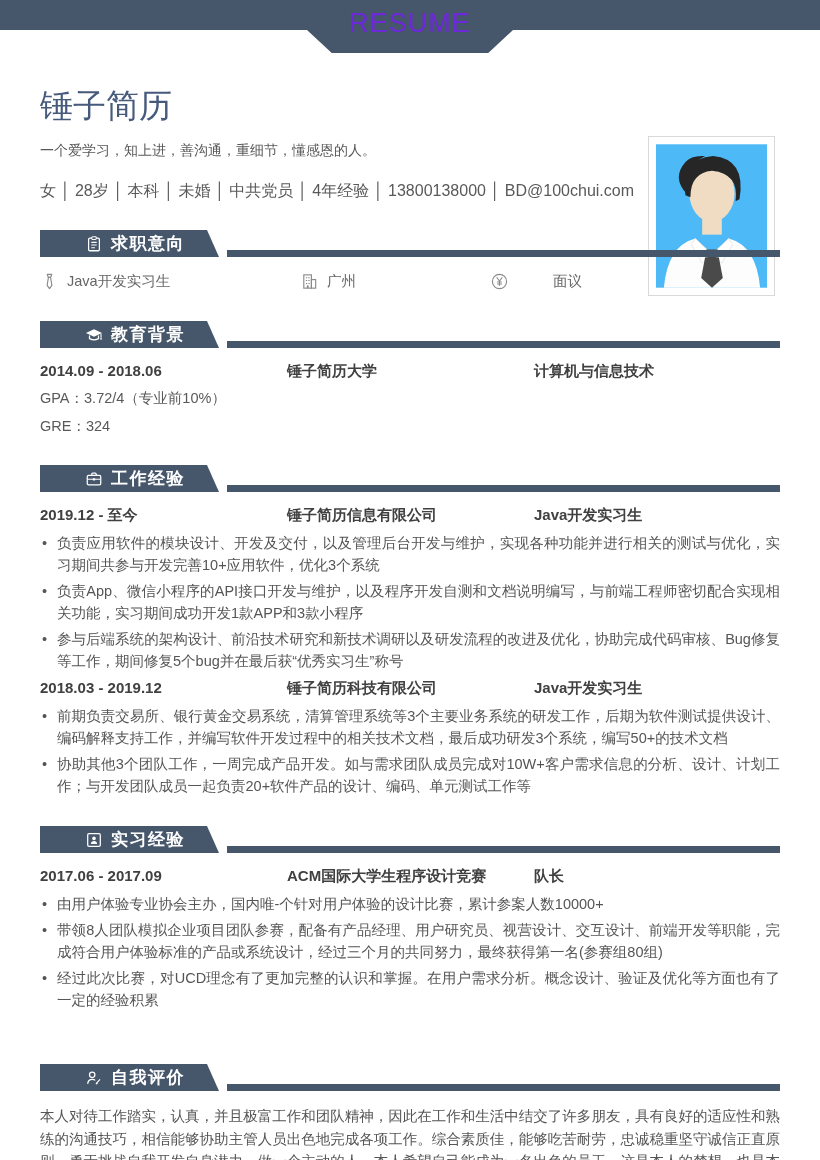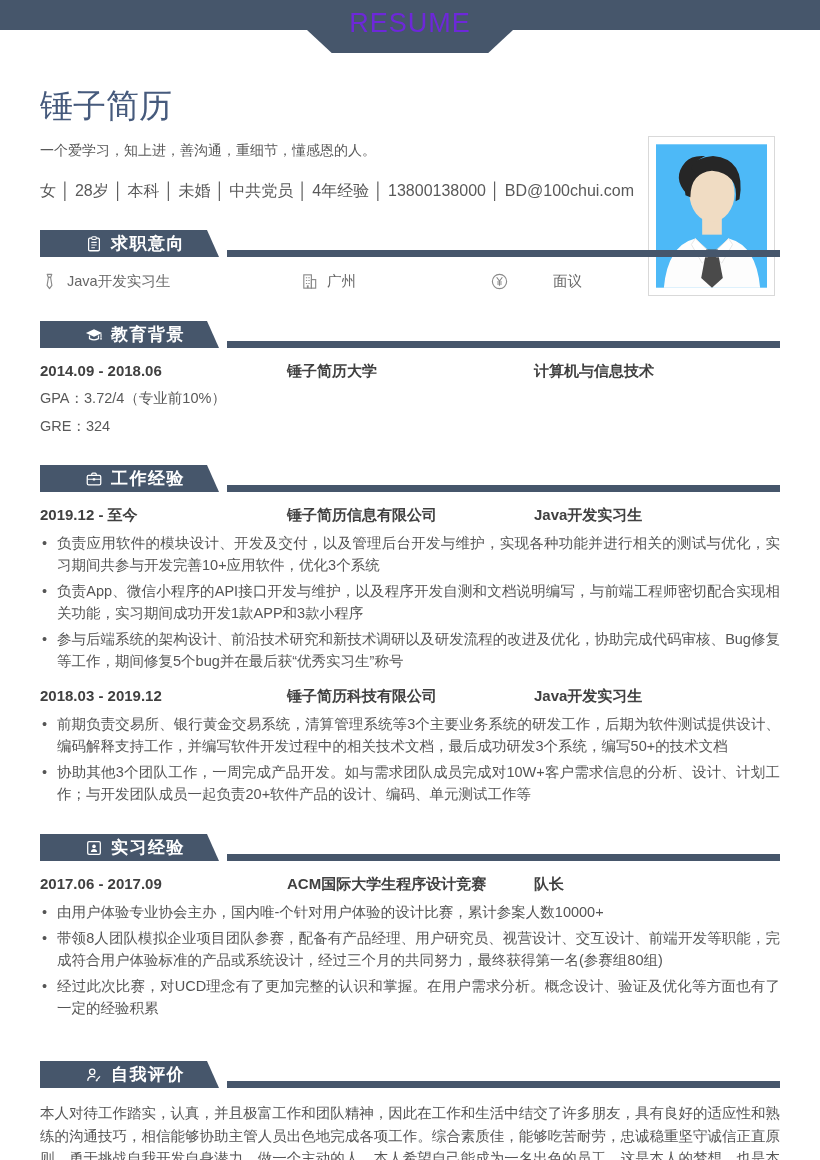--- a/index.html
+++ b/index.html
@@ -66,22 +66,22 @@
     font-size:14.5px;color:var(--body);line-height:22px;text-align:justify;
   }
   ul.bullets li::before{content:"•";position:absolute;left:2px;top:0;color:var(--body);}
   
   .eval-text{margin:14px 40px 0;font-size:14.5px;color:var(--body);line-height:22.5px;text-align:justify;}
   
   .mt-sec1{margin-top:28px;}
   .mt-sec2{margin-top:30px;}
   .mt-sec3{margin-top:28px;}
   .mt-sec4{margin-top:29px;}
-  .mt-sec5{margin-top:42px;}
-  .mt-job2{margin-top:15px;}
+  .mt-sec5{margin-top:53px;}
+  .mt-job2{margin-top:7px;}
 </style>
 </head>
 <body>
 
 <div class="page">
 
   <div class="banner">
     <div class="banner-bar"></div>
     <div class="banner-tab"></div>
     <div class="banner-label">RESUME</div>

